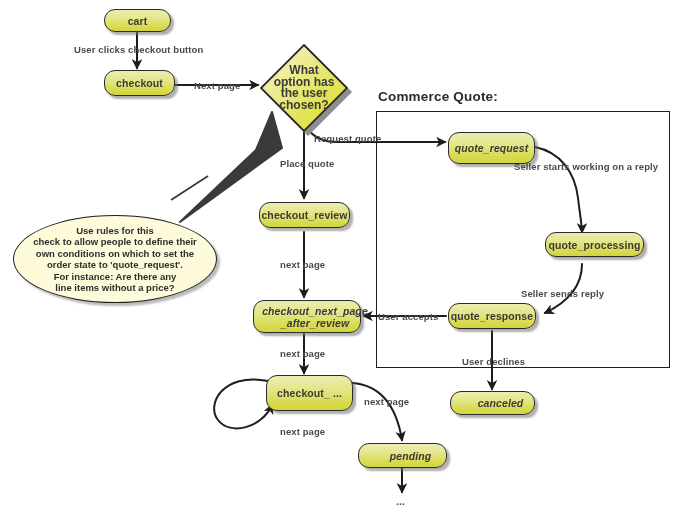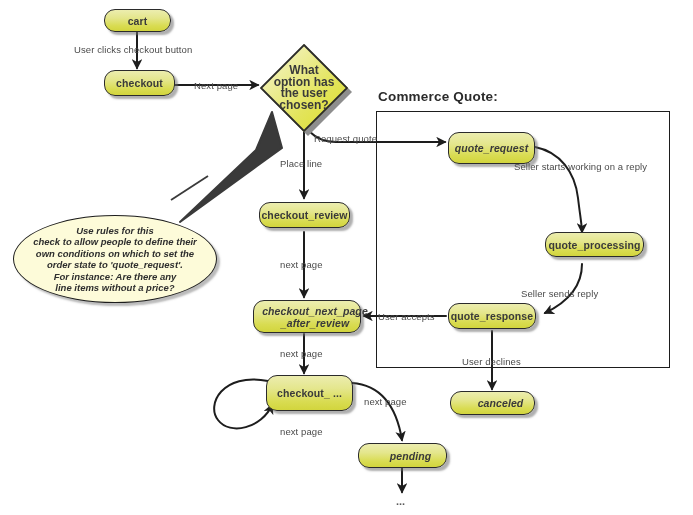--- a/index.html
+++ b/index.html
@@ -95,21 +95,20 @@
     display: flex;
     align-items: center;
     justify-content: center;
     text-align: center;
     color: #2e2e2e;
     font-size: 9.5px;
     font-weight: bold;
     line-height: 11.5px;
     white-space: pre-line;
     padding: 0 12px;
-    font-style: italic;
   }
 
   
   .group-frame {
     position: absolute;
     box-sizing: border-box;
     border: 1.4px solid #1d1d1d;
     background: transparent;
   }
   .group-title {
@@ -119,21 +118,21 @@
     font-weight: bold;
     letter-spacing: 0.2px;
     white-space: nowrap;
   }
 
   
   .elabel {
     position: absolute;
     color: #4a4a4a;
     font-size: 9.5px;
-    font-weight: normal;
+    font-weight: bold;
     white-space: nowrap;
     letter-spacing: 0.1px;
   }
   .ellipsis-label {
     position: absolute;
     color: #5a5a5a;
     font-size: 11px;
     font-weight: bold;
     white-space: nowrap;
   }
@@ -229,21 +228,21 @@
 check to allow people to define their
 own conditions on which to set the
 order state to 'quote_request'.
 For instance: Are there any
 line items without a price?</div>
 
   <div class="elabel" style="left:74px; top:44px;">User clicks checkout button</div>
 
   <div class="elabel" style="left:194px; top:80px;">Next page</div>
 
-  <div class="elabel" style="left:280px; top:158px;">Place line</div>
+  <div class="elabel" style="left:280px; top:158px;">Place quote</div>
 
   <div class="elabel" style="left:314px; top:133px;">Request quote</div>
 
   <div class="elabel" style="left:280px; top:259px;">next page</div>
 
   <div class="elabel" style="left:280px; top:348px;">next page</div>
 
   <div class="elabel" style="left:280px; top:426px;">next page</div>
 
   <div class="elabel" style="left:364px; top:396px;">next page</div>

